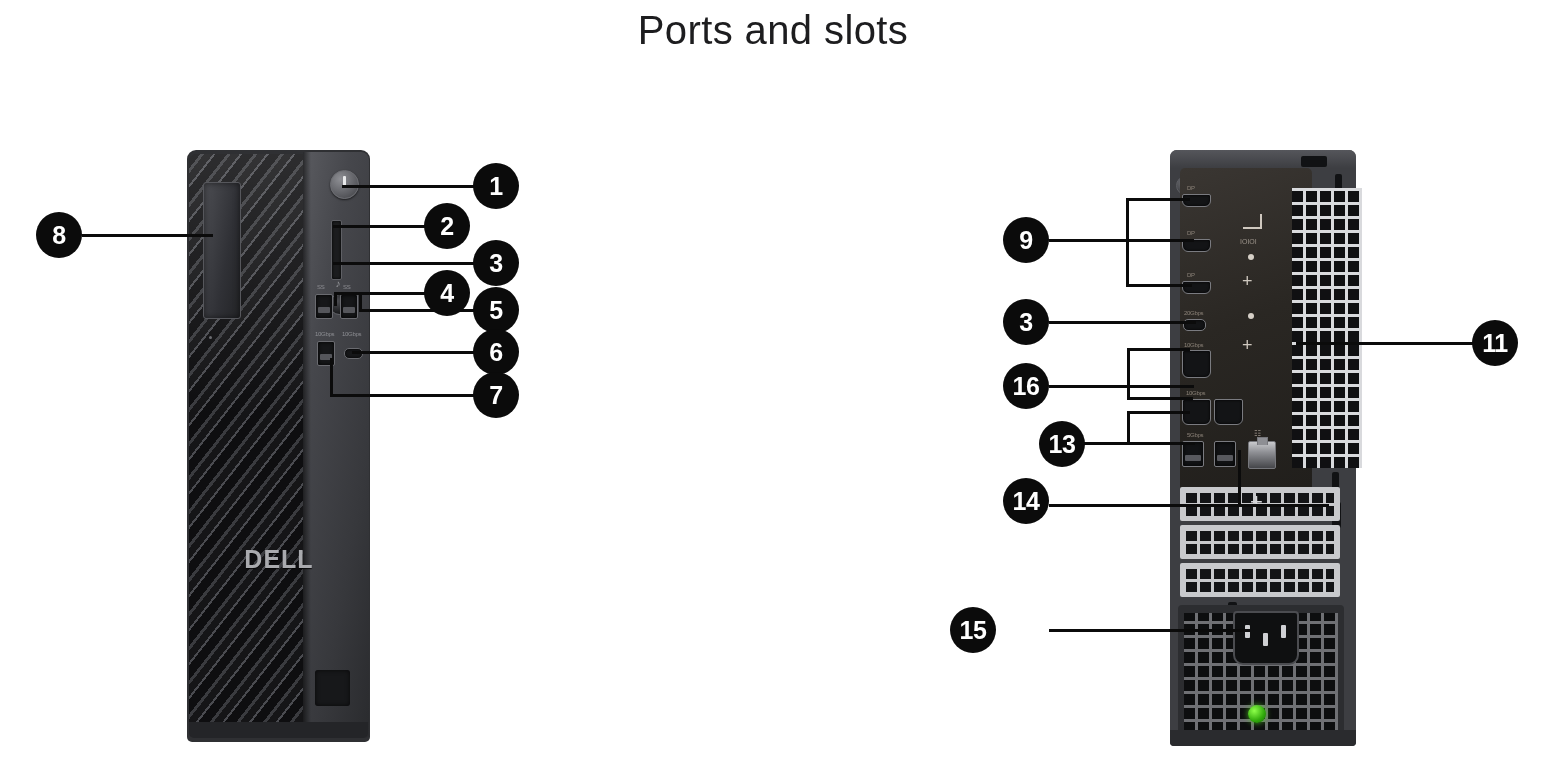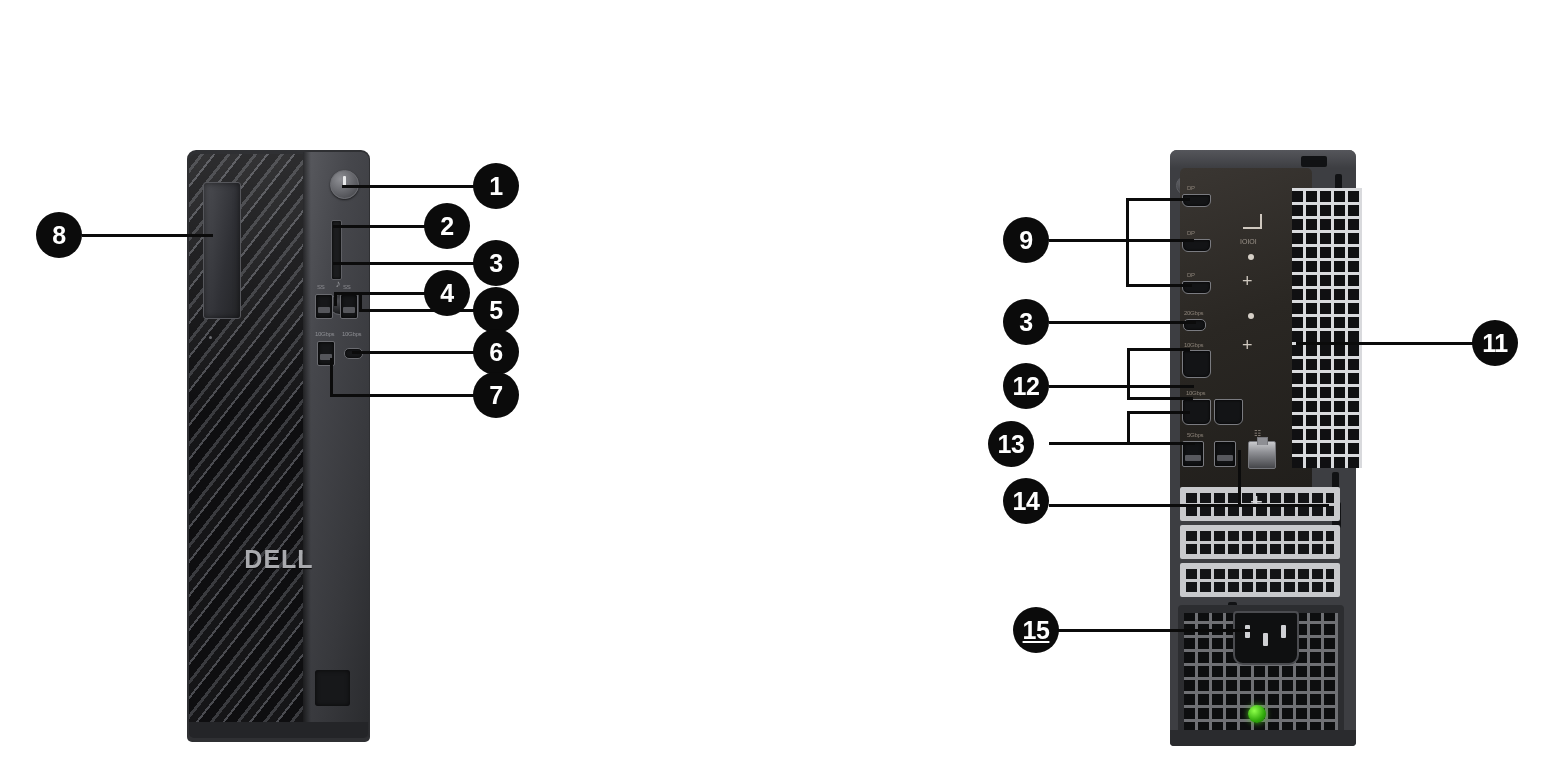--- a/index.html
+++ b/index.html
@@ -285,20 +285,21 @@
   .rear-foot{
     position:absolute;left:0;top:580px;width:186px;height:16px;
     background:#2a2b2e;border-radius:0 0 4px 4px;
   }
 </style>
 </head>
 <body>
 
 <div id="stage">
 
+  <div class="page-title">Ports and slots</div>
 
   <div id="front-unit">
     <div class="front-body"></div>
 
     <div class="front-grille"></div>
     <div class="front-bay"></div>
     <div class="front-bay-dot"></div>
 
     <div class="front-io"></div>
     <div class="front-io-shadow"></div>
@@ -451,20 +452,20 @@
   <div class="callout" style="left:473px;top:163px;">1</div>
   <div class="callout" style="left:424px;top:203px;">2</div>
   <div class="callout" style="left:473px;top:240px;">3</div>
   <div class="callout" style="left:424px;top:270px;">4</div>
   <div class="callout" style="left:473px;top:287px;">5</div>
   <div class="callout" style="left:473px;top:329px;">6</div>
   <div class="callout" style="left:473px;top:372px;">7</div>
 
   <div class="callout" style="left:1003px;top:217px;">9</div>
   <div class="callout" style="left:1003px;top:299px;">3</div>
-  <div class="callout" style="left:1003px;top:363px;">12</div>
-  <div class="callout" style="left:988px;top:421px;">13</div>
+  <div class="callout" style="left:1003px;top:363px;">16</div>
+  <div class="callout" style="left:1039px;top:421px;">13</div>
   <div class="callout" style="left:1003px;top:478px;">14</div>
-  <div class="callout" style="left:1013px;top:607px;text-decoration:underline;">15</div>
+  <div class="callout" style="left:950px;top:607px;">15</div>
 
   <div class="callout" style="left:1472px;top:320px;">11</div>
 
 </div>
 
 </body></html>

